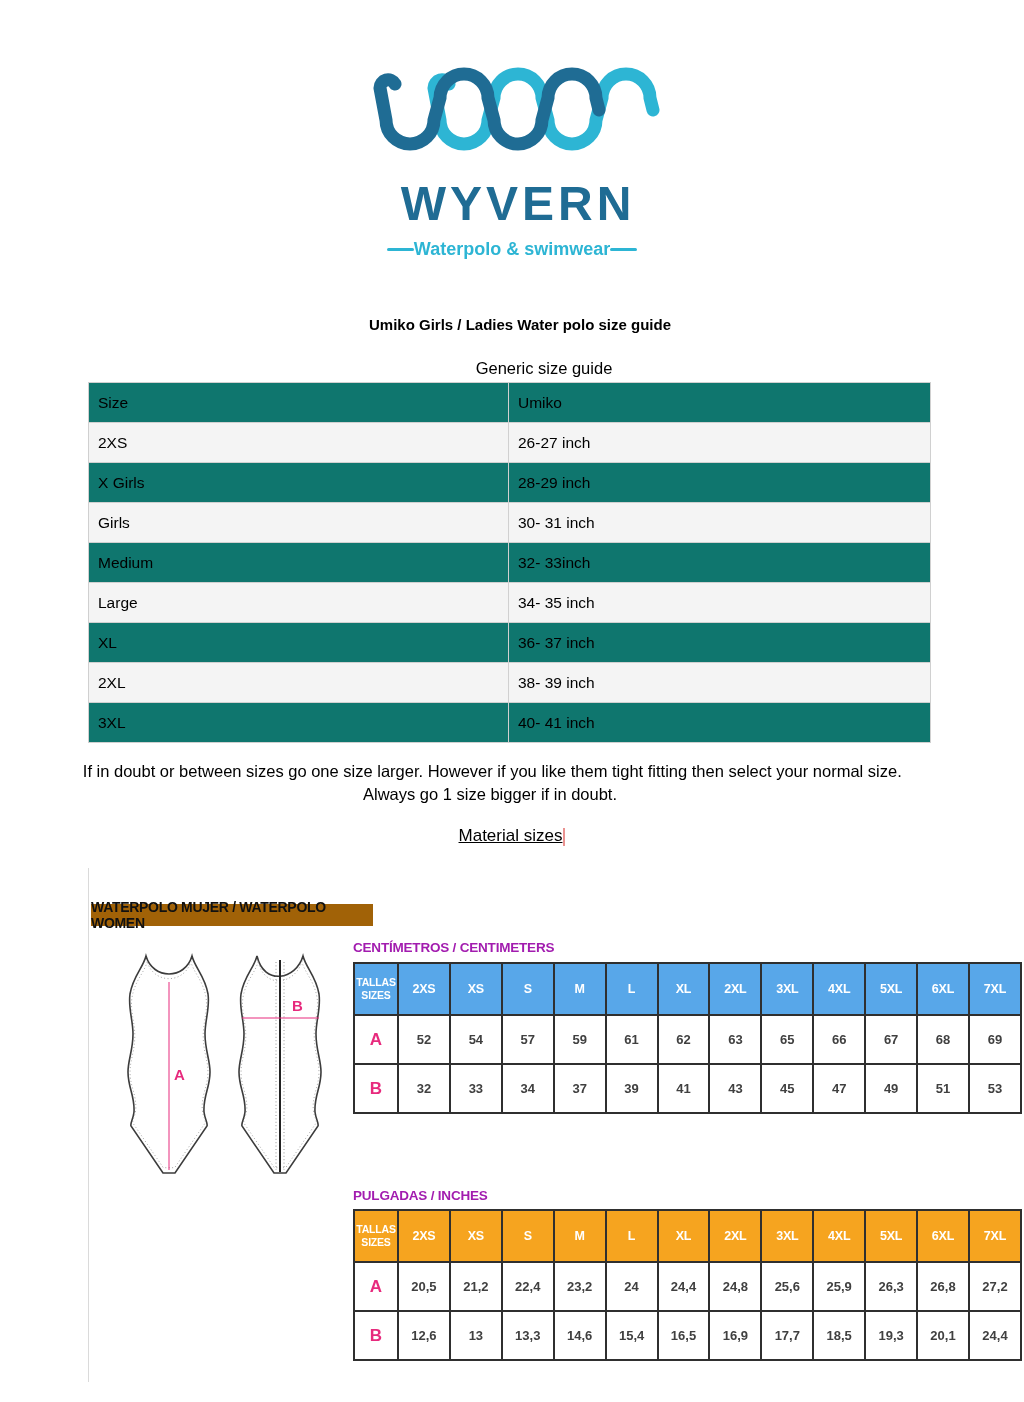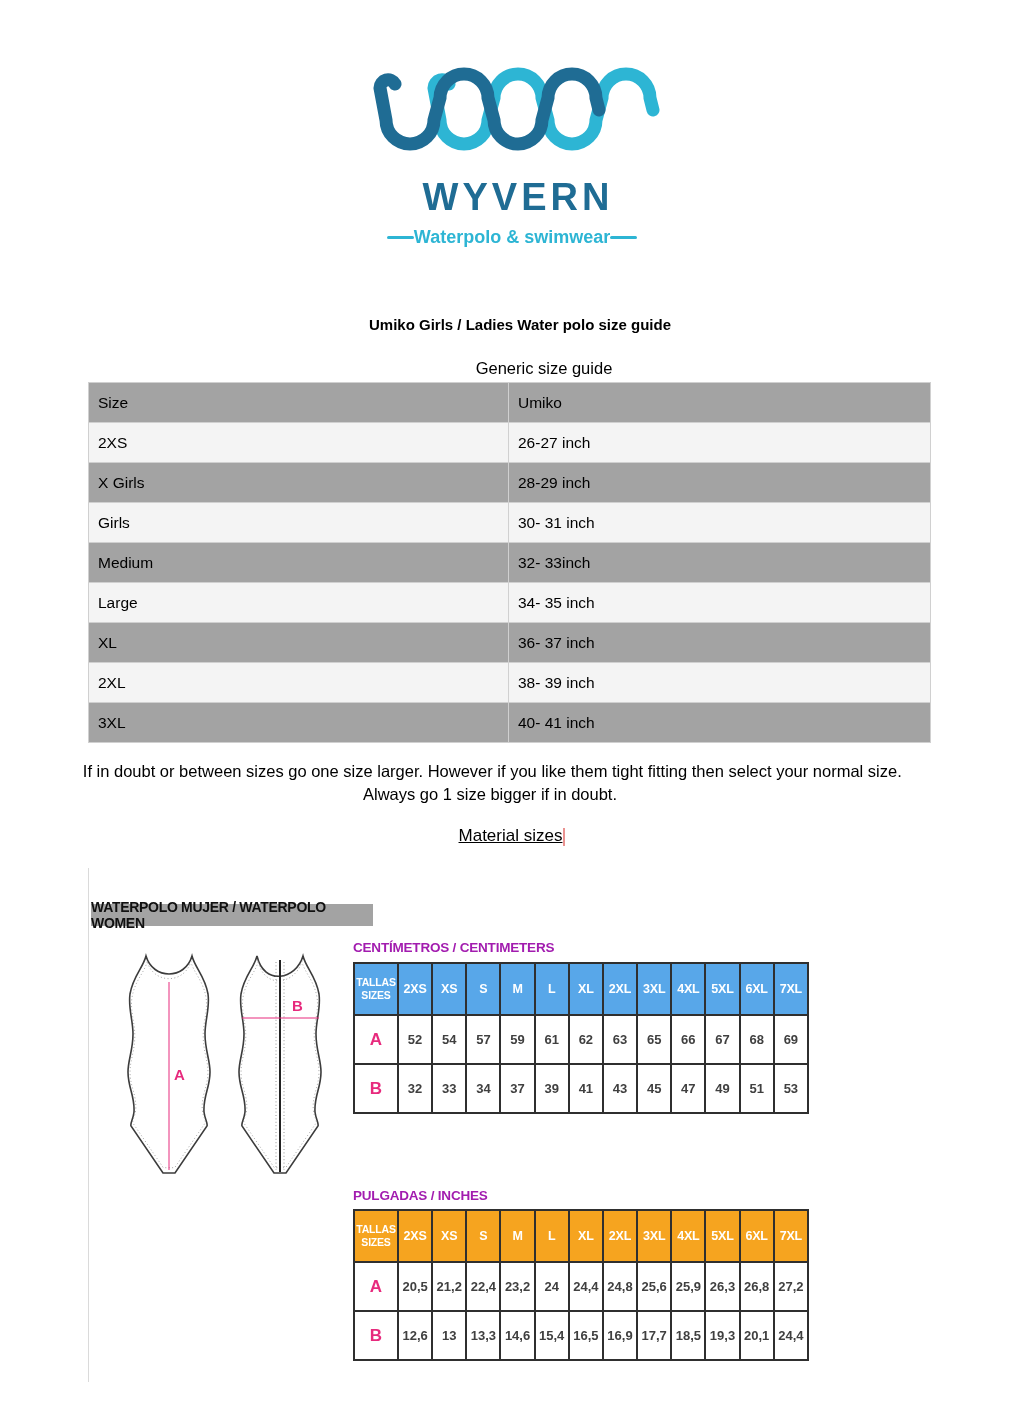--- a/index.html
+++ b/index.html
@@ -5,54 +5,54 @@
   html,body{margin:0;padding:0;background:#ffffff;}
   body{width:1024px;height:1402px;font-family:"Liberation Sans",sans-serif;color:#000;}
   .page{position:relative;width:1024px;height:1402px;background:#fff;overflow:hidden;}
 
   
   .logo-block{position:absolute;top:64px;left:0;width:100%;text-align:center;}
   .waves{display:block;margin:0 auto;}
   .wave{fill:none;stroke-width:13;stroke-linecap:round;}
   .wave-dark{stroke:var(--logo-dark);}
   .wave-cyan{stroke:var(--logo-cyan);}
-  .brand{font-size:38px;font-weight:bold;letter-spacing:4px;color:var(--logo-dark);margin-top:0px;padding-left:12px;}
+  .brand{font-size:48px;font-weight:bold;letter-spacing:4px;color:var(--logo-dark);margin-top:0px;padding-left:12px;}
   .tagline{margin-top:8px;display:flex;align-items:center;justify-content:center;
            color:var(--logo-cyan);font-size:18px;font-weight:bold;}
   .dash{display:inline-block;width:27px;height:3px;background:var(--logo-cyan);border-radius:2px;}
 
   
   .doc-title{position:absolute;top:316px;left:8px;width:100%;text-align:center;font-size:15px;font-weight:bold;}
   .generic-heading{position:absolute;top:359px;left:0;width:100%;text-align:center;font-size:16.5px;padding-left:32px;}
   .material-heading{position:absolute;top:826px;left:0;width:100%;text-align:center;font-size:17px;}
   .material-heading span.u{text-decoration:underline;}
   .caret{display:inline-block;width:2px;height:18px;background:#ea9290;vertical-align:middle;margin-left:1px;}
 
   
   .generic-table{position:absolute;left:88px;top:382px;width:842px;border-collapse:collapse;
                  table-layout:fixed;border:1px solid #b9b9b9;}
   .generic-table td{border:1px solid #d0d0d0;height:39px;padding:0 0 0 9px;font-size:15.5px;
-                    vertical-align:middle;background:#a3a3a3;}
+                    vertical-align:middle;background:#0f766e;}
   .generic-table tr.alt td{background:#f4f4f4;}
 
   
   .note{position:absolute;left:72px;top:760px;width:836px;font-size:16.5px;line-height:23px;
         white-space:pre-wrap;text-align:center;}
 
   
   .material-section{position:absolute;left:88px;top:868px;width:849px;height:514px;
                     border-left:1px solid #dadada;}
-  .banner{position:absolute;left:2px;top:36px;width:282px;height:22px;background:#a3a3a3;
+  .banner{position:absolute;left:2px;top:36px;width:282px;height:22px;background:#a16207;
           display:flex;align-items:center;justify-content:center;font-weight:bold;font-size:14px;
           letter-spacing:-0.3px;color:#111;}
   .unit-label{position:absolute;font-weight:bold;font-size:13.5px;letter-spacing:-0.2px;color:#a21caf;}
   .cm-label{left:264px;top:72px;}
   .in-label{left:264px;top:320px;}
 
-  .mat-table{position:absolute;left:264px;width:456px;border-collapse:collapse;table-layout:fixed;}
+  .mat-table{position:absolute;left:264px;width:669px;border-collapse:collapse;table-layout:fixed;}
   .cm-table{top:94px;}
   .in-table{top:341px;}
   .mat-table th,.mat-table td{border:2px solid #2f2f2f;text-align:center;vertical-align:middle;background:#fff;}
   .mat-table tr.head th{height:48px;color:#fff;font-size:12.5px;font-weight:bold;letter-spacing:-0.2px;}
   .mat-table th.corner div{font-size:10.5px;line-height:1.25;font-weight:bold;}
   .mat-table th.rowlabel{color:var(--pink);font-size:17px;font-weight:bold;height:45px;background:#fff;}
   .mat-table td{font-size:13px;font-weight:bold;color:#404040;}
   .cm-table tr.head th{background:var(--blue);}
   .in-table tr.head th{background:var(--orange);}
 

